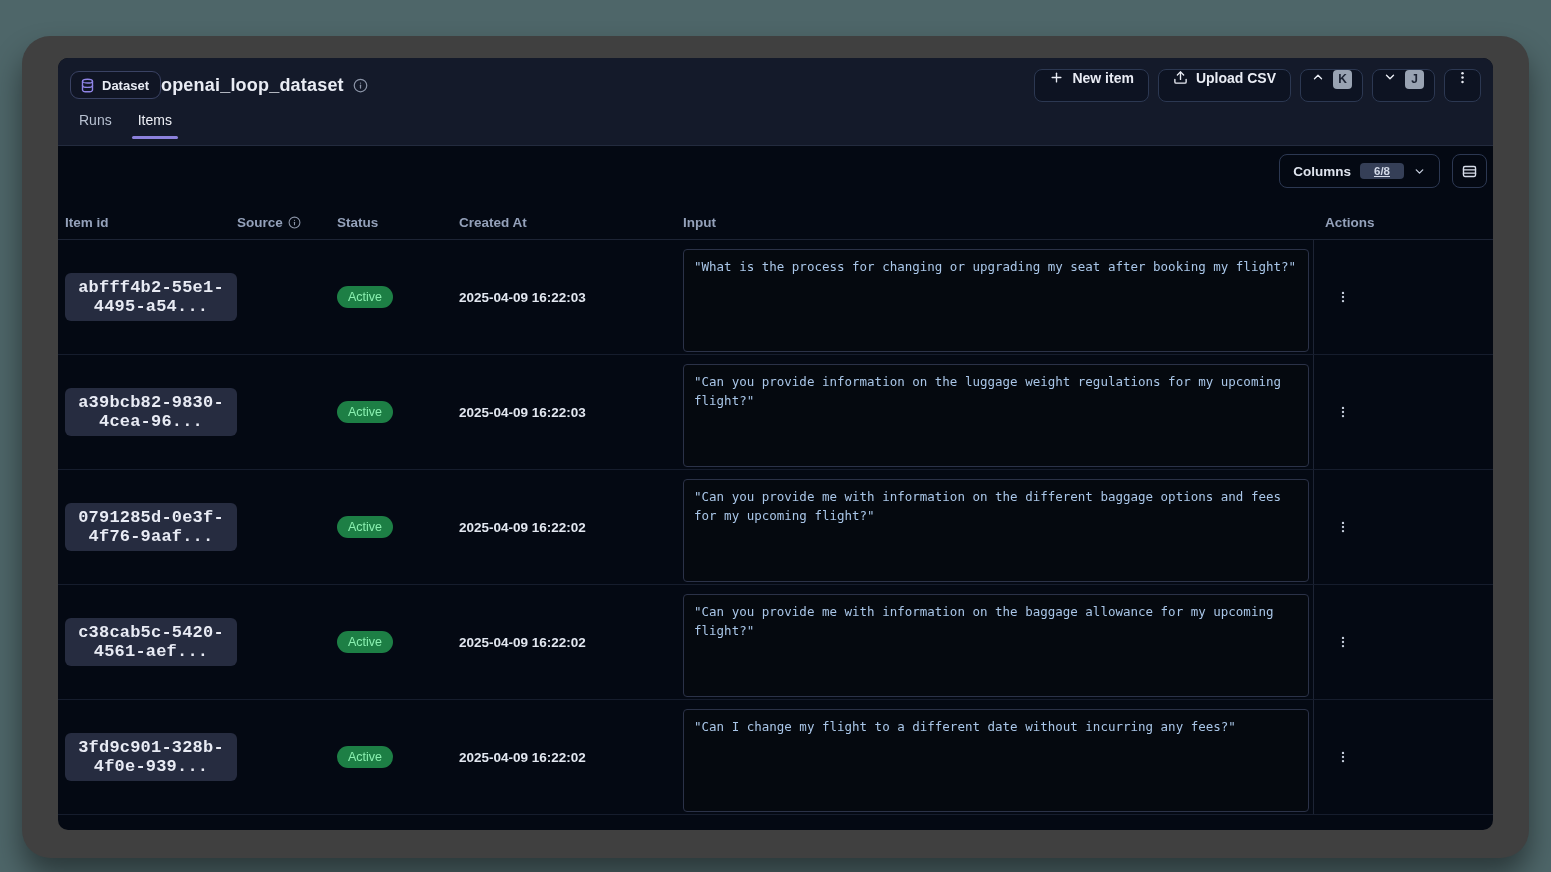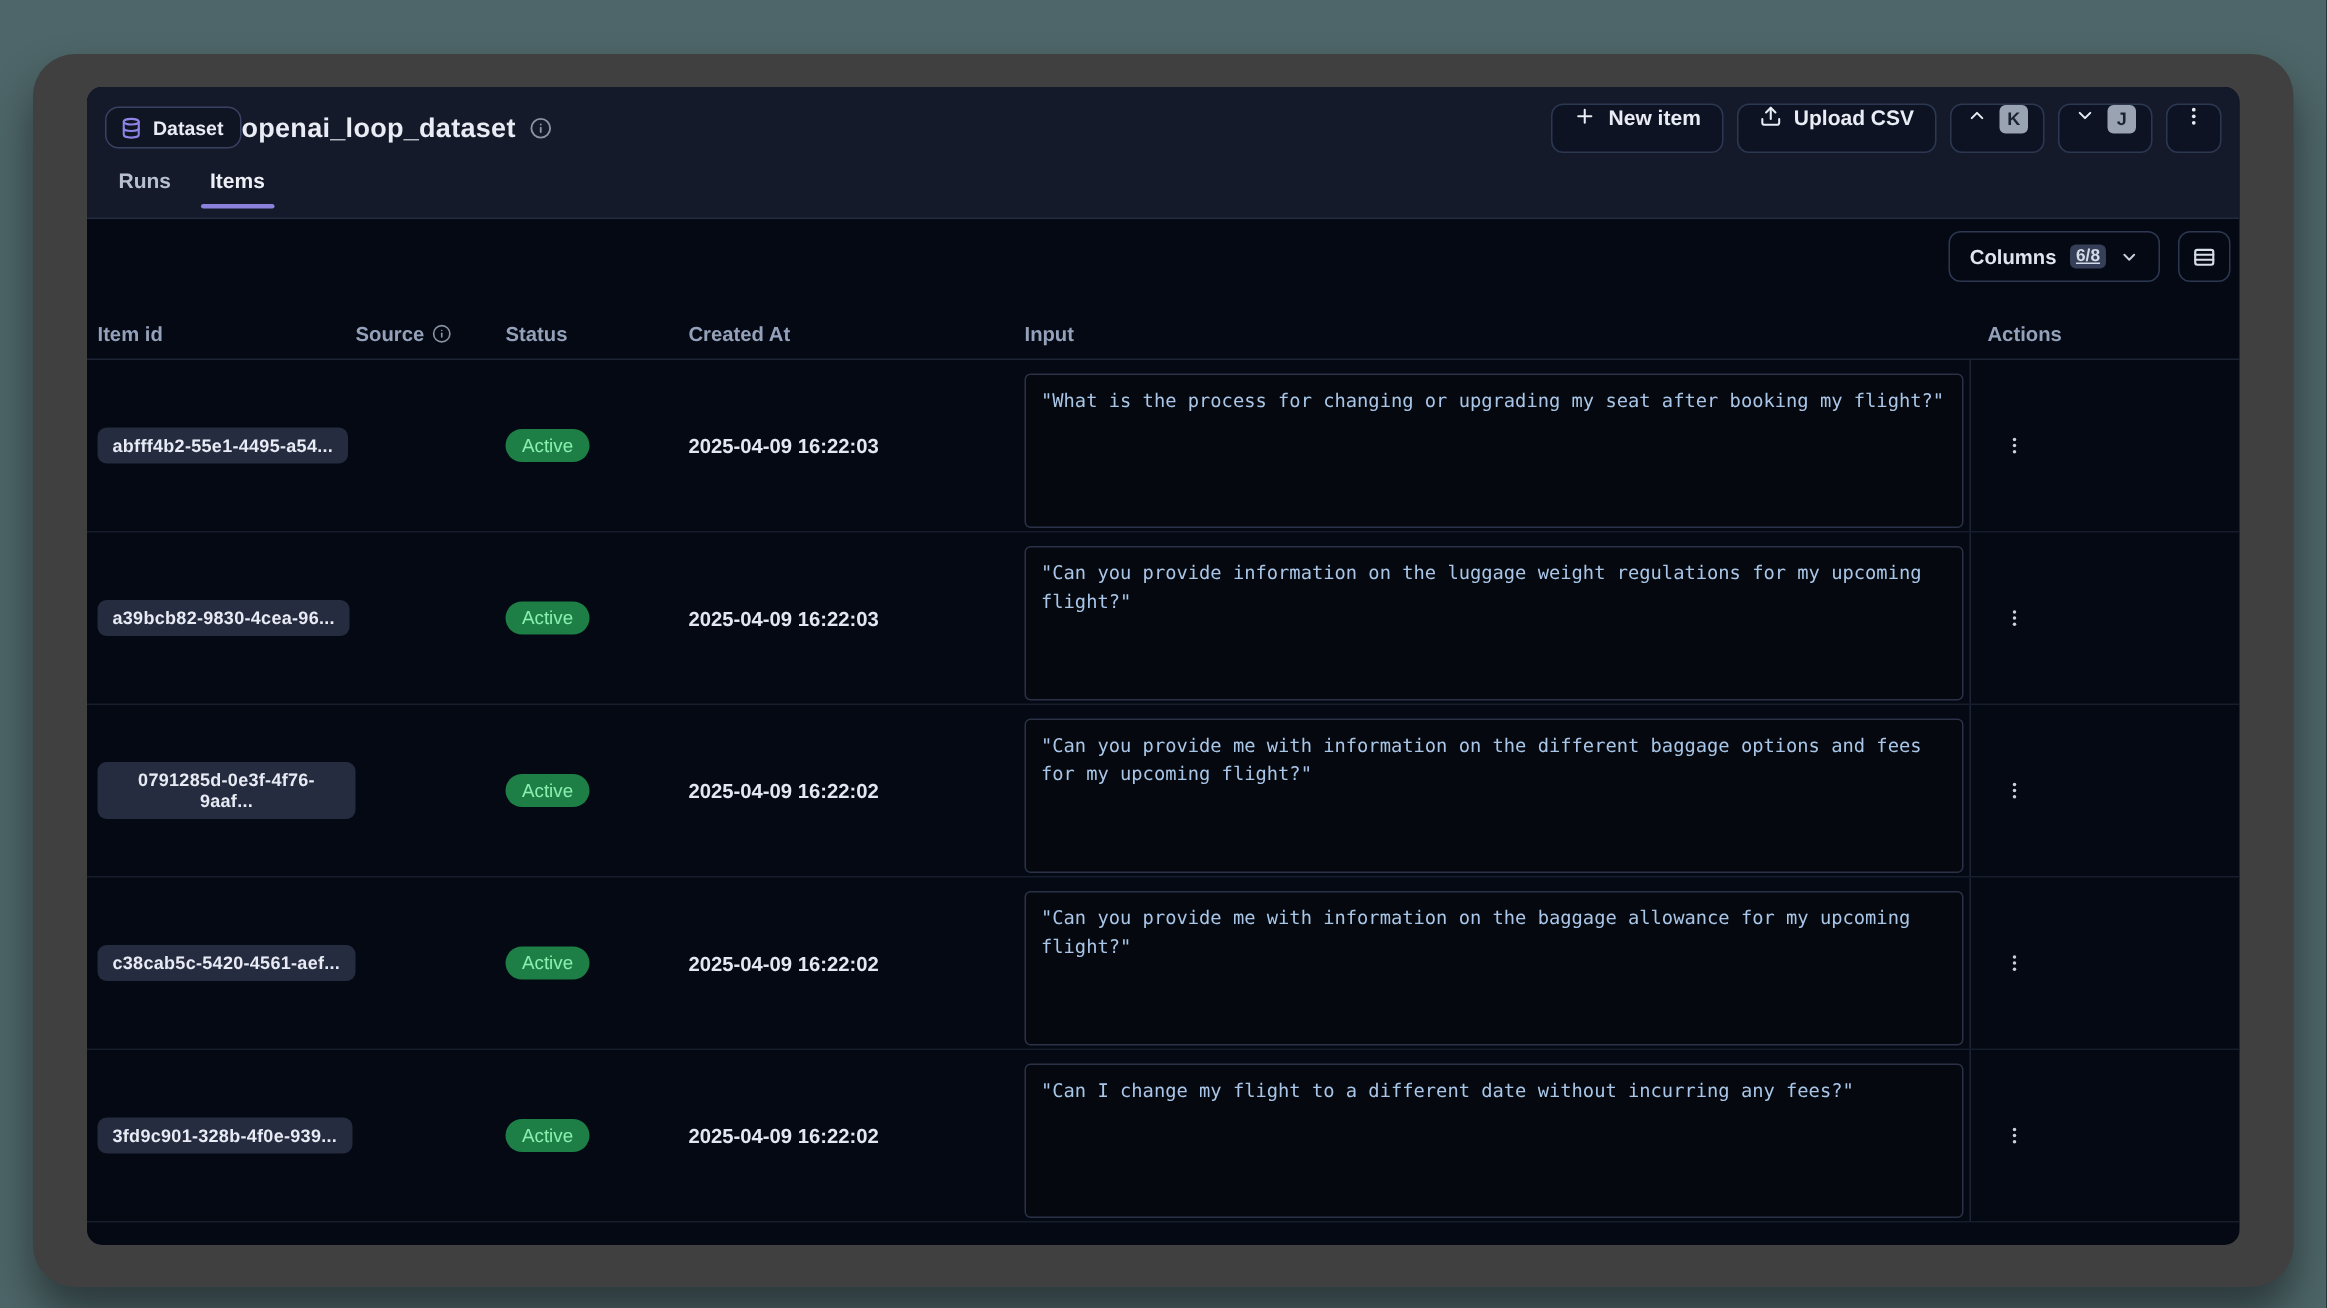--- a/index.html
+++ b/index.html
@@ -39,41 +39,41 @@
   .key-badge {
     display:inline-flex; align-items:center; justify-content:center;
     width:19px; height:19px; background:#99a3b2; color:#1b2232;
     border-radius:4px; font-size:12px; font-weight:bold;
   }
   .icon { display:inline-flex; align-items:center; justify-content:center; }
 
   
   .tabs { display:flex; gap:14px; margin:7px 0 0 3px; }
   .tab {
-    position:relative; padding:2px 6px 10px 6px; font-size:14px; font-weight:bold;
+    position:relative; padding:2px 6px 10px 6px; font-size:14px; font-weight:normal;
     color:#b7c0d0; background:none; border:none; cursor:pointer;
     font-family:"Liberation Sans", sans-serif;
   }
   .tab.active { color:#eef0f6; }
   .tab.active::after {
     content:""; position:absolute; left:0; right:0; bottom:-1px; height:3px;
     background:#8c81dc; border-radius:3px;
   }
 
   
   .toolbar { display:flex; justify-content:flex-end; align-items:flex-start; gap:12px; padding:8px 6px 0 0; height:42px; flex:0 0 auto; }
   .columns-btn {
     display:inline-flex; align-items:center; gap:9px; height:34px; padding:0 13px;
     background:transparent; border:1px solid #2c3852; border-radius:8px;
     color:#dfe4ee; font-size:13.5px; font-weight:600; cursor:pointer;
     font-family:"Liberation Sans", sans-serif;
   }
   .count-badge {
     background:#353f57; color:#d3dae8; border-radius:4px;
-    padding:2px 4px; font-size:11.5px; font-weight:bold;text-decoration:underline;
+    padding:2px 14px; font-size:11.5px; font-weight:bold;text-decoration:underline;
   }
   .rowheight-btn {
     width:35px; height:34px; display:inline-flex; align-items:center; justify-content:center;
     background:transparent; border:1px solid #2c3852; border-radius:8px; cursor:pointer; color:#d7dde9;
   }
 
   
   .table { display:flex; flex-direction:column; margin-top:17px; flex:1 1 auto; }
   .thead { display:flex; align-items:center; height:35px; padding:0 7px;
            border-bottom:1px solid #1d2435; color:#94a1ba; font-size:13.5px; font-weight:600; }
@@ -82,23 +82,23 @@
   .c-itemid  { width:172px; }
   .c-source  { width:100px; display:flex; align-items:center; gap:5px; }
   .c-status  { width:122px; }
   .c-created { width:224px; color:#e2e7f0; font-size:13.5px; font-weight:600; }
   .c-input   { width:630px; }
   .c-actions { flex:1; border-left:1px solid #1d2435; padding-left:10px; }
   .thead .c-created { color:#94a1ba; font-weight:600; }
   .thead .c-actions { border-left:none; padding-left:12px; }
 
   .id-pill {
-    background:#262c40; color:#e8ebf4; font-size:12px; font-weight:bold;
+    background:#262c40; color:#e8ebf4; font-size:17px; font-weight:bold;
     border-radius:6px; padding:5px 10px; letter-spacing:.2px; cursor:pointer; border:none;
-    font-family:Liberation Sans, sans-serif;
+    font-family:Liberation Mono, monospace;
   }
   .status-badge {
     background:#1d7f45; color:#8af0b0; font-size:12.5px; font-weight:500;
     border-radius:12px; padding:4px 11px;
   }
   .input-box {
     width:626px; height:103px; margin-top:7px;
     border:1px solid #2b3248; border-radius:4px; background:#05090f;
     padding:8px 10px; color:#a9c6e8;
     font-family:"DejaVu Sans Mono", monospace; font-size:12.5px; line-height:1.5;

